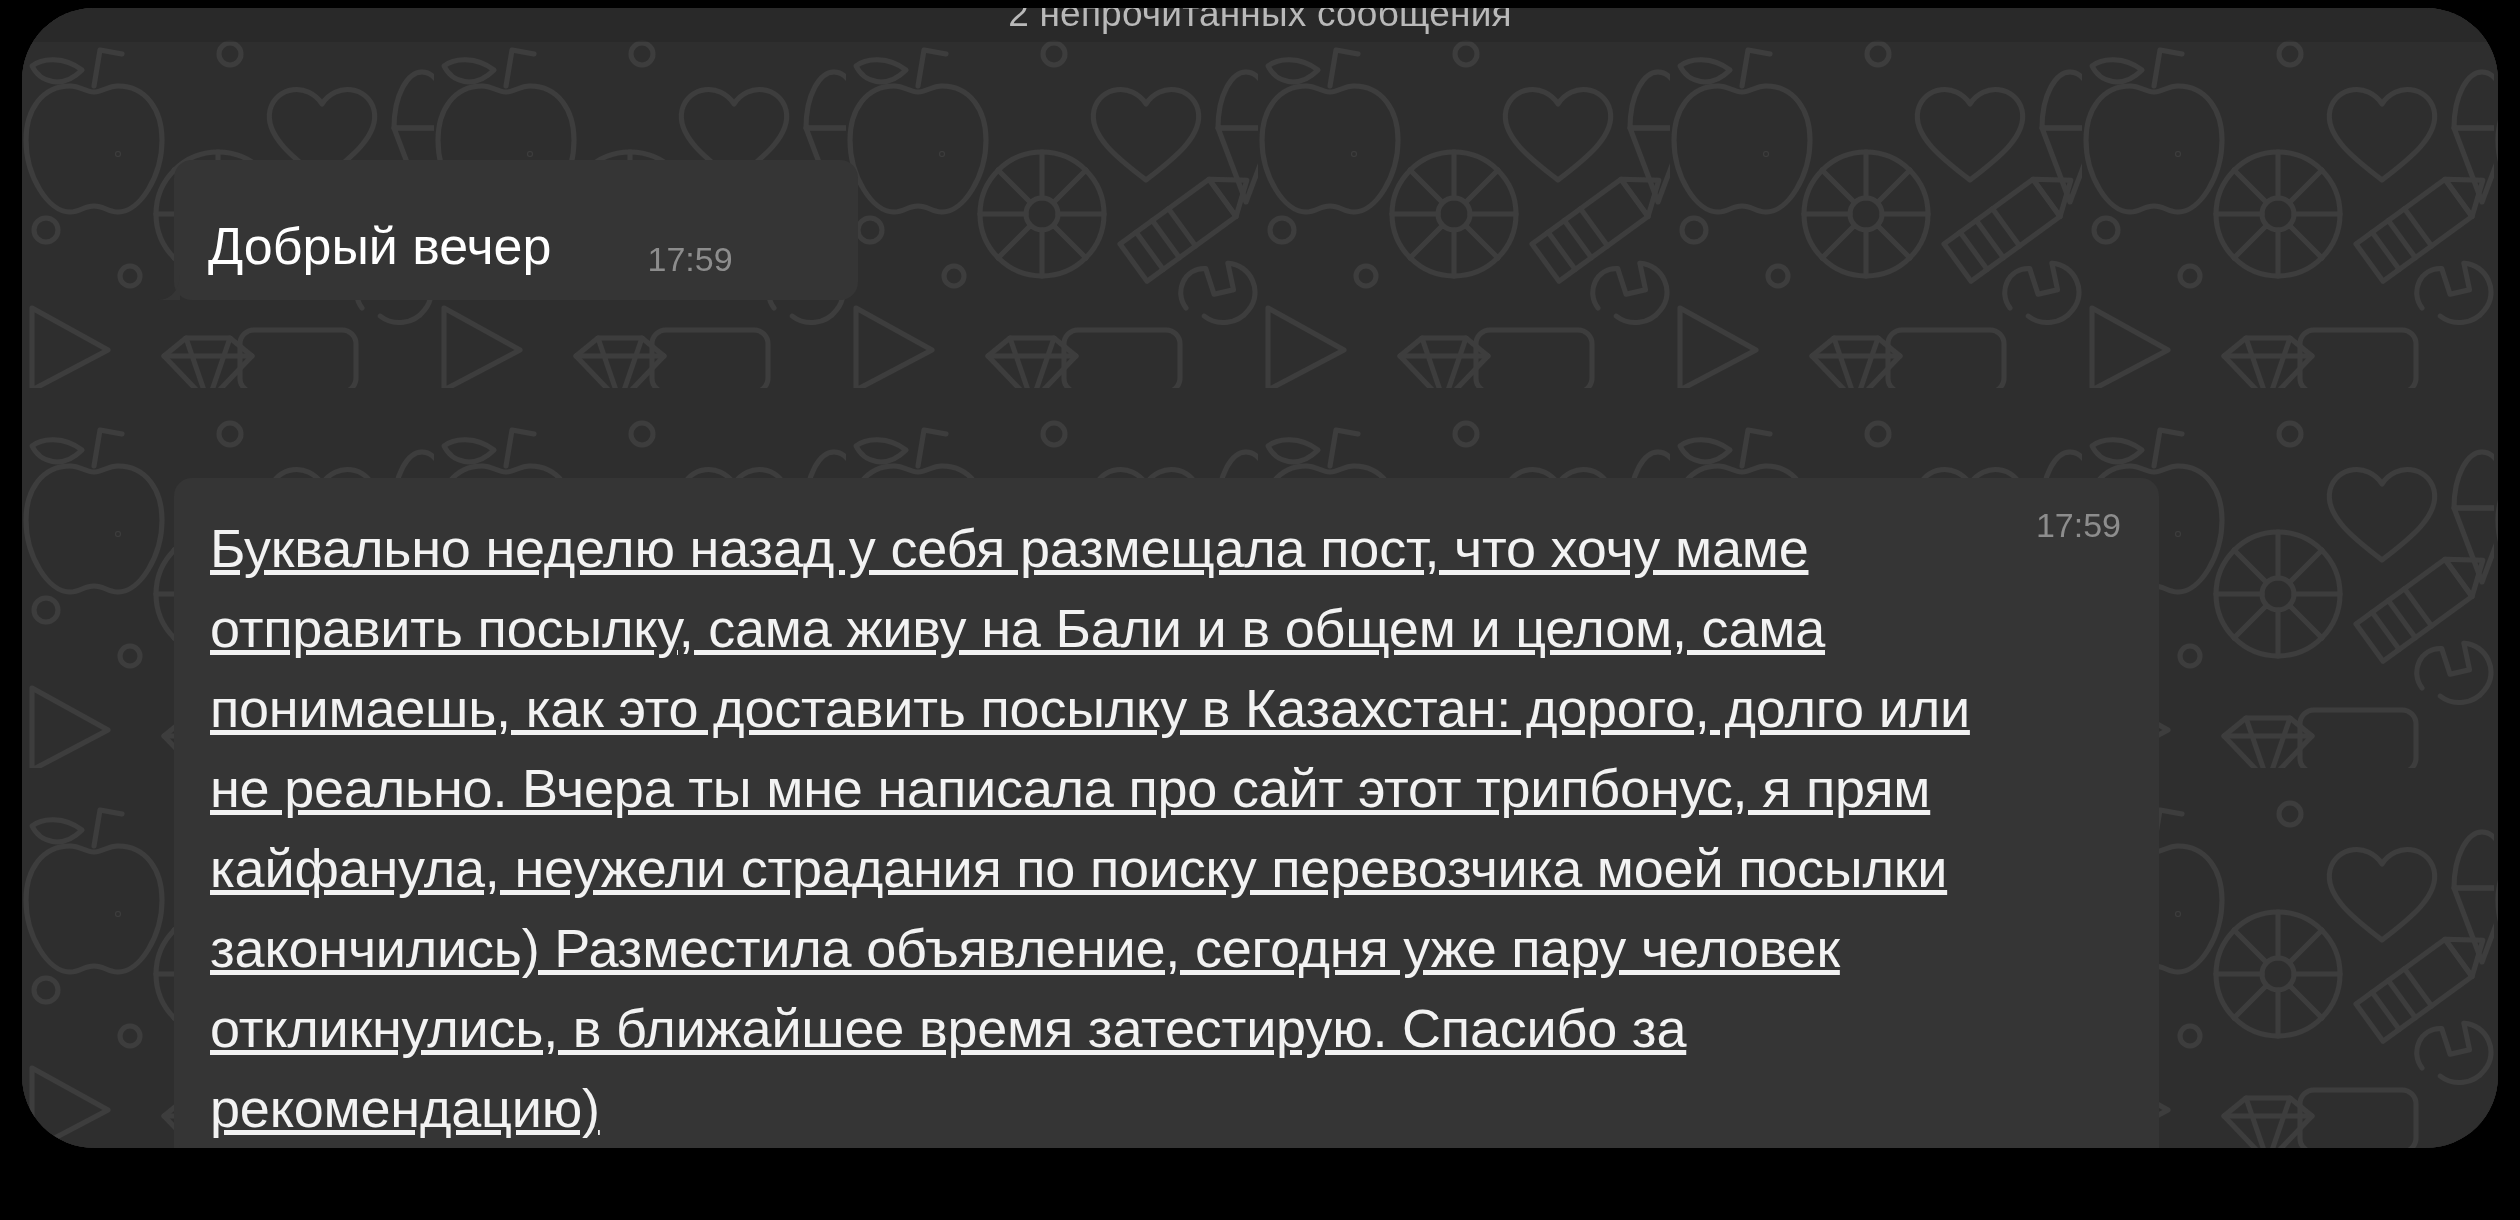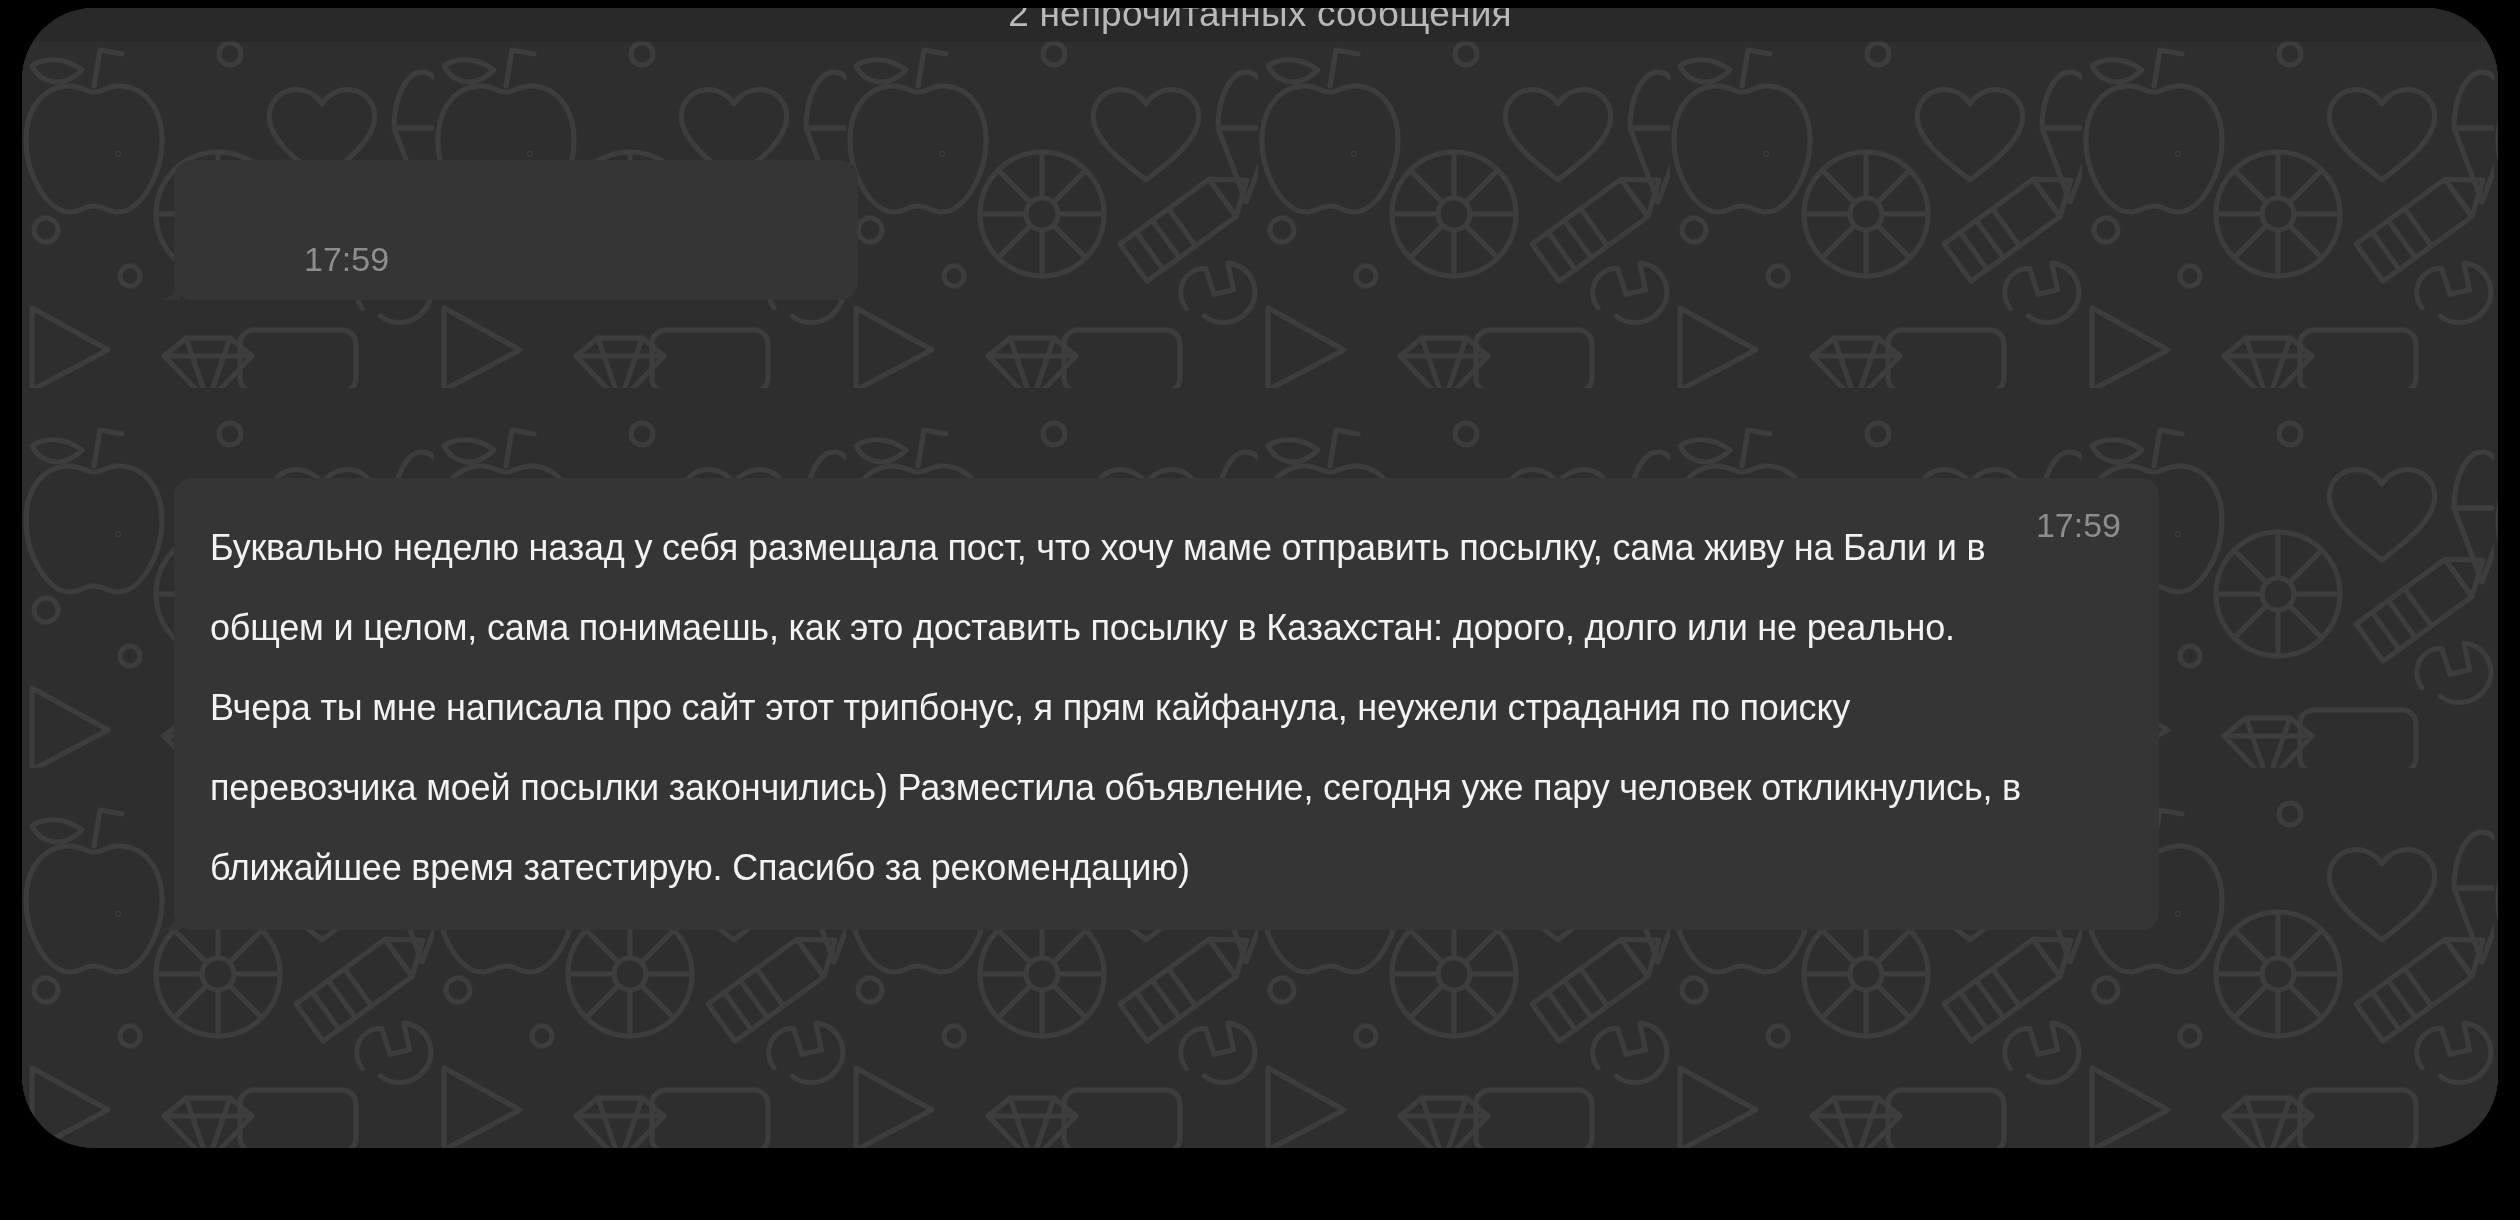--- a/index.html
+++ b/index.html
@@ -132,23 +132,24 @@
   
   #bubble-story {
     left: 152px;
     top: 330px;
     width: 1985px;
     padding: 30px 38px 22px 36px;
     border-radius: 18px;
   }
   #bubble-story .msg-text {
     color: #f2f2f2;
-    font-size: 36px;
+    font-size: 54px;
     line-height: 80px;
     letter-spacing: -0.2px;
+    text-decoration: underline;
   }
   #bubble-story .time-row {
     display: flex;
     justify-content: flex-end;
     margin-top: -6px;
   }
   #bubble-story .msg-time {
     color: #8d8d8d;
     font-size: 34px;
     line-height: 46px;
@@ -221,20 +222,21 @@
     </div>
 
     <div id="unread-banner">
       <span class="label">2 непрочитанных сообщения</span>
     </div>
 
     <div id="message-list">
 
       <div class="bubble msg-row" id="bubble-greeting">
         <div class="bubble-inner">
+          <span class="msg-text">Добрый вечер</span>
           <span class="msg-time">17:59</span>
         </div>
       </div>
 
       <div class="bubble msg-row" id="bubble-story">
         <div class="msg-text">Буквально неделю назад у себя размещала пост, что хочу маме отправить посылку, сама живу на Бали и в общем и целом, сама понимаешь, как это доставить посылку в Казахстан: дорого, долго или не реально. Вчера ты мне написала про сайт этот трипбонус, я прям кайфанула, неужели страдания по поиску перевозчика моей посылки закончились) Разместила объявление, сегодня уже пару человек откликнулись, в ближайшее время затестирую. Спасибо за рекомендацию)</div>
         <div class="time-row">
           <span class="msg-time">17:59</span>
         </div>
       </div>

